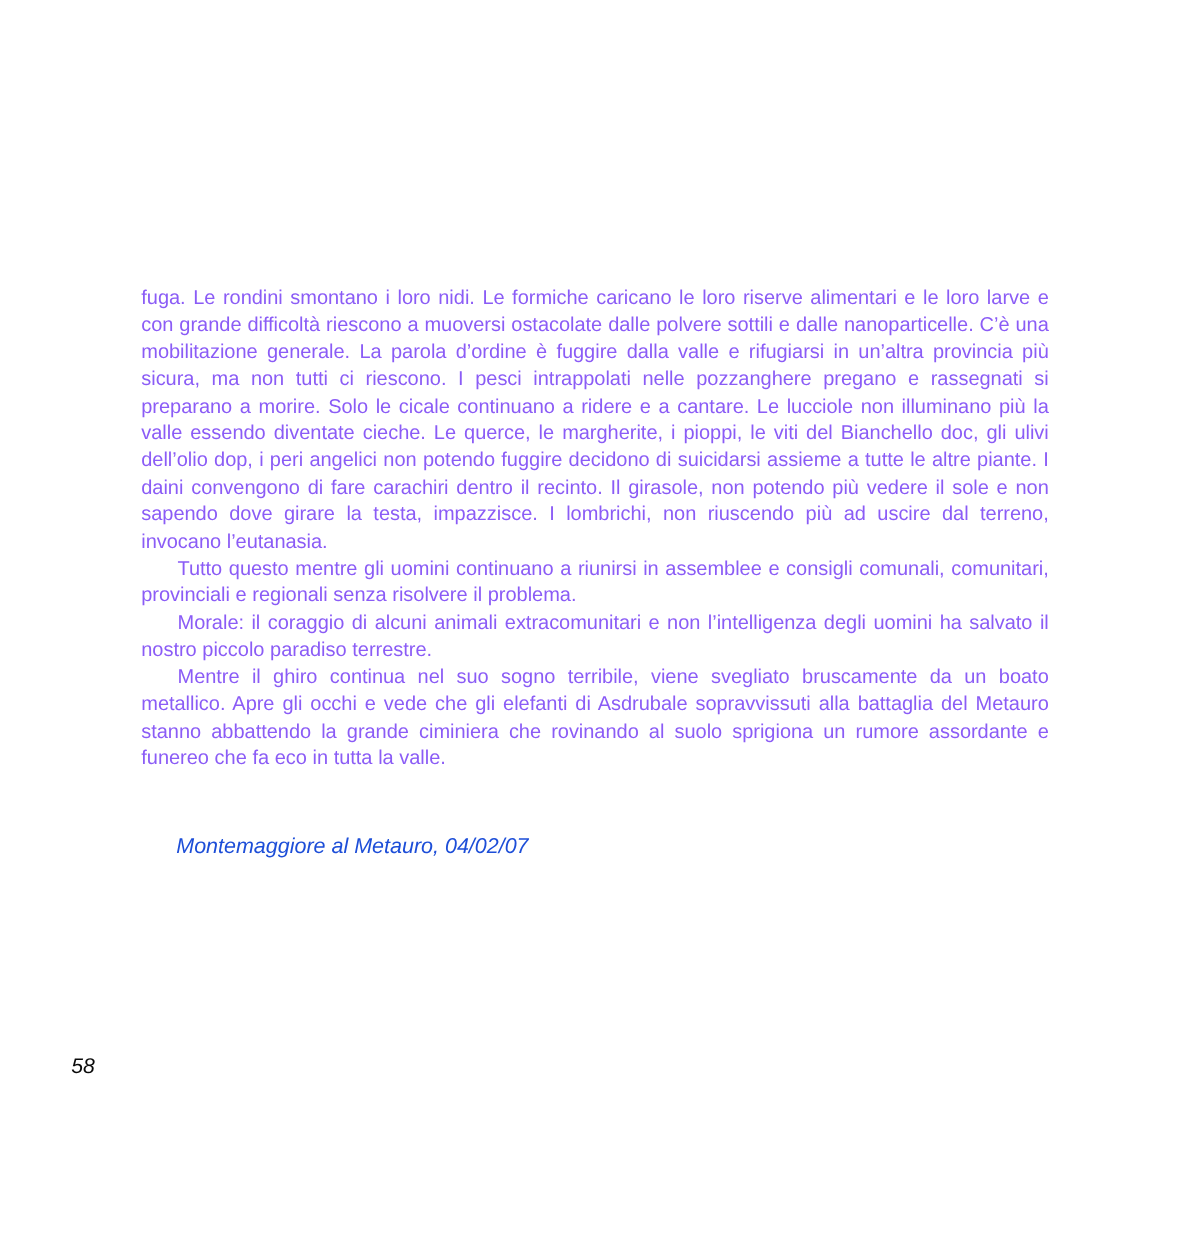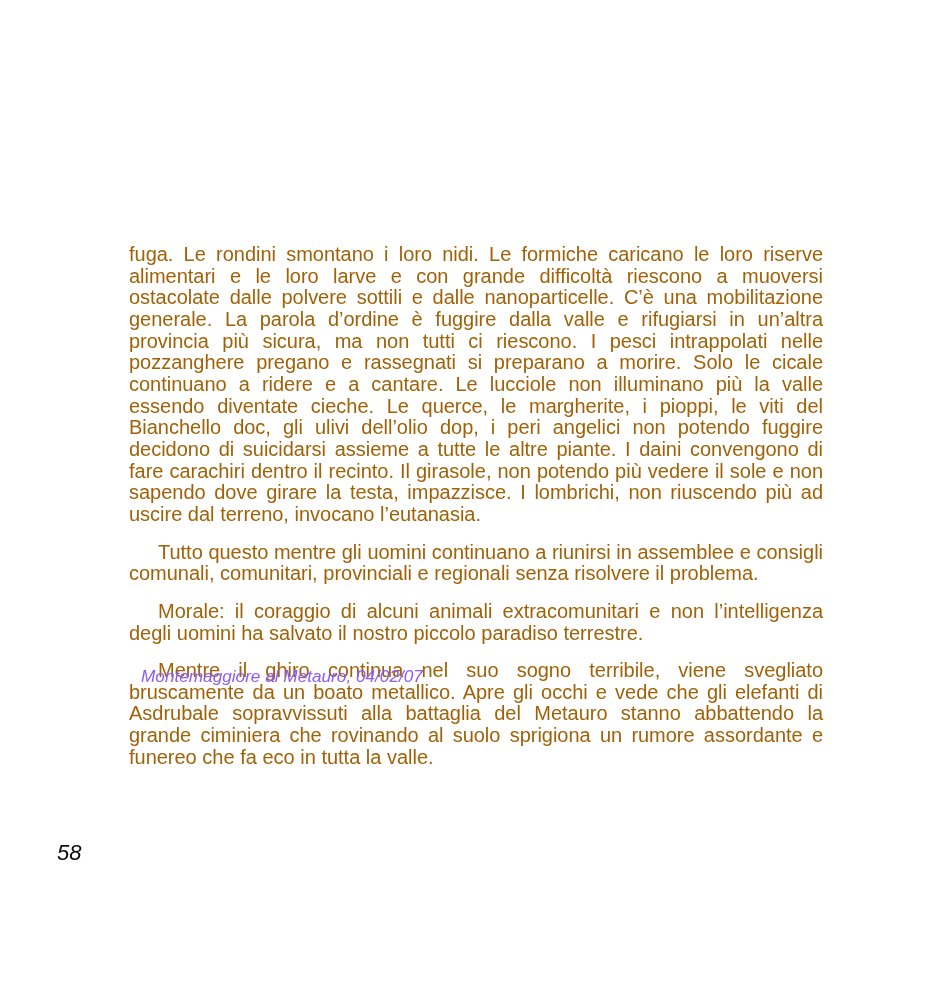--- a/index.html
+++ b/index.html
@@ -26,57 +26,57 @@
 
   
   .text-column {
     position: absolute;
     left: 113px;
     top: 228px;
     width: 726px;
   }
 
   .para {
-    margin: 16px;
-    font-size: 20px;
+    margin: 0;
+    font-size: 16px;
     line-height: 21.65px;
     text-align: justify;
     text-justify: inter-word;
     letter-spacing: -0.02px;
     word-spacing: 0.1px;
     -webkit-font-smoothing: none;
-    color: #a16207;
+    color: #8b5cf6;
   }
 
   .para + .para {
     text-indent: 29px;
   }
 
   .para.first {
     text-indent: 0;
   }
 
   
   .signature {
     position: absolute;
     left: 141px;
     top: 666px;
     font-size: 17.2px;
     line-height: 21.65px;
     font-style: italic;
-    color: #8b5cf6;
+    color: #1d4ed8;
     white-space: nowrap;
   }
 
   
   .folio {
     position: absolute;
     left: 57px;
     top: 843px;
-    font-size: 22px;
+    font-size: 17px;
     line-height: 20px;
     font-style: italic;
     color: #0a0a0a;
   }
 </style>
 </head>
 <body>
 
 <div class="page">
 

